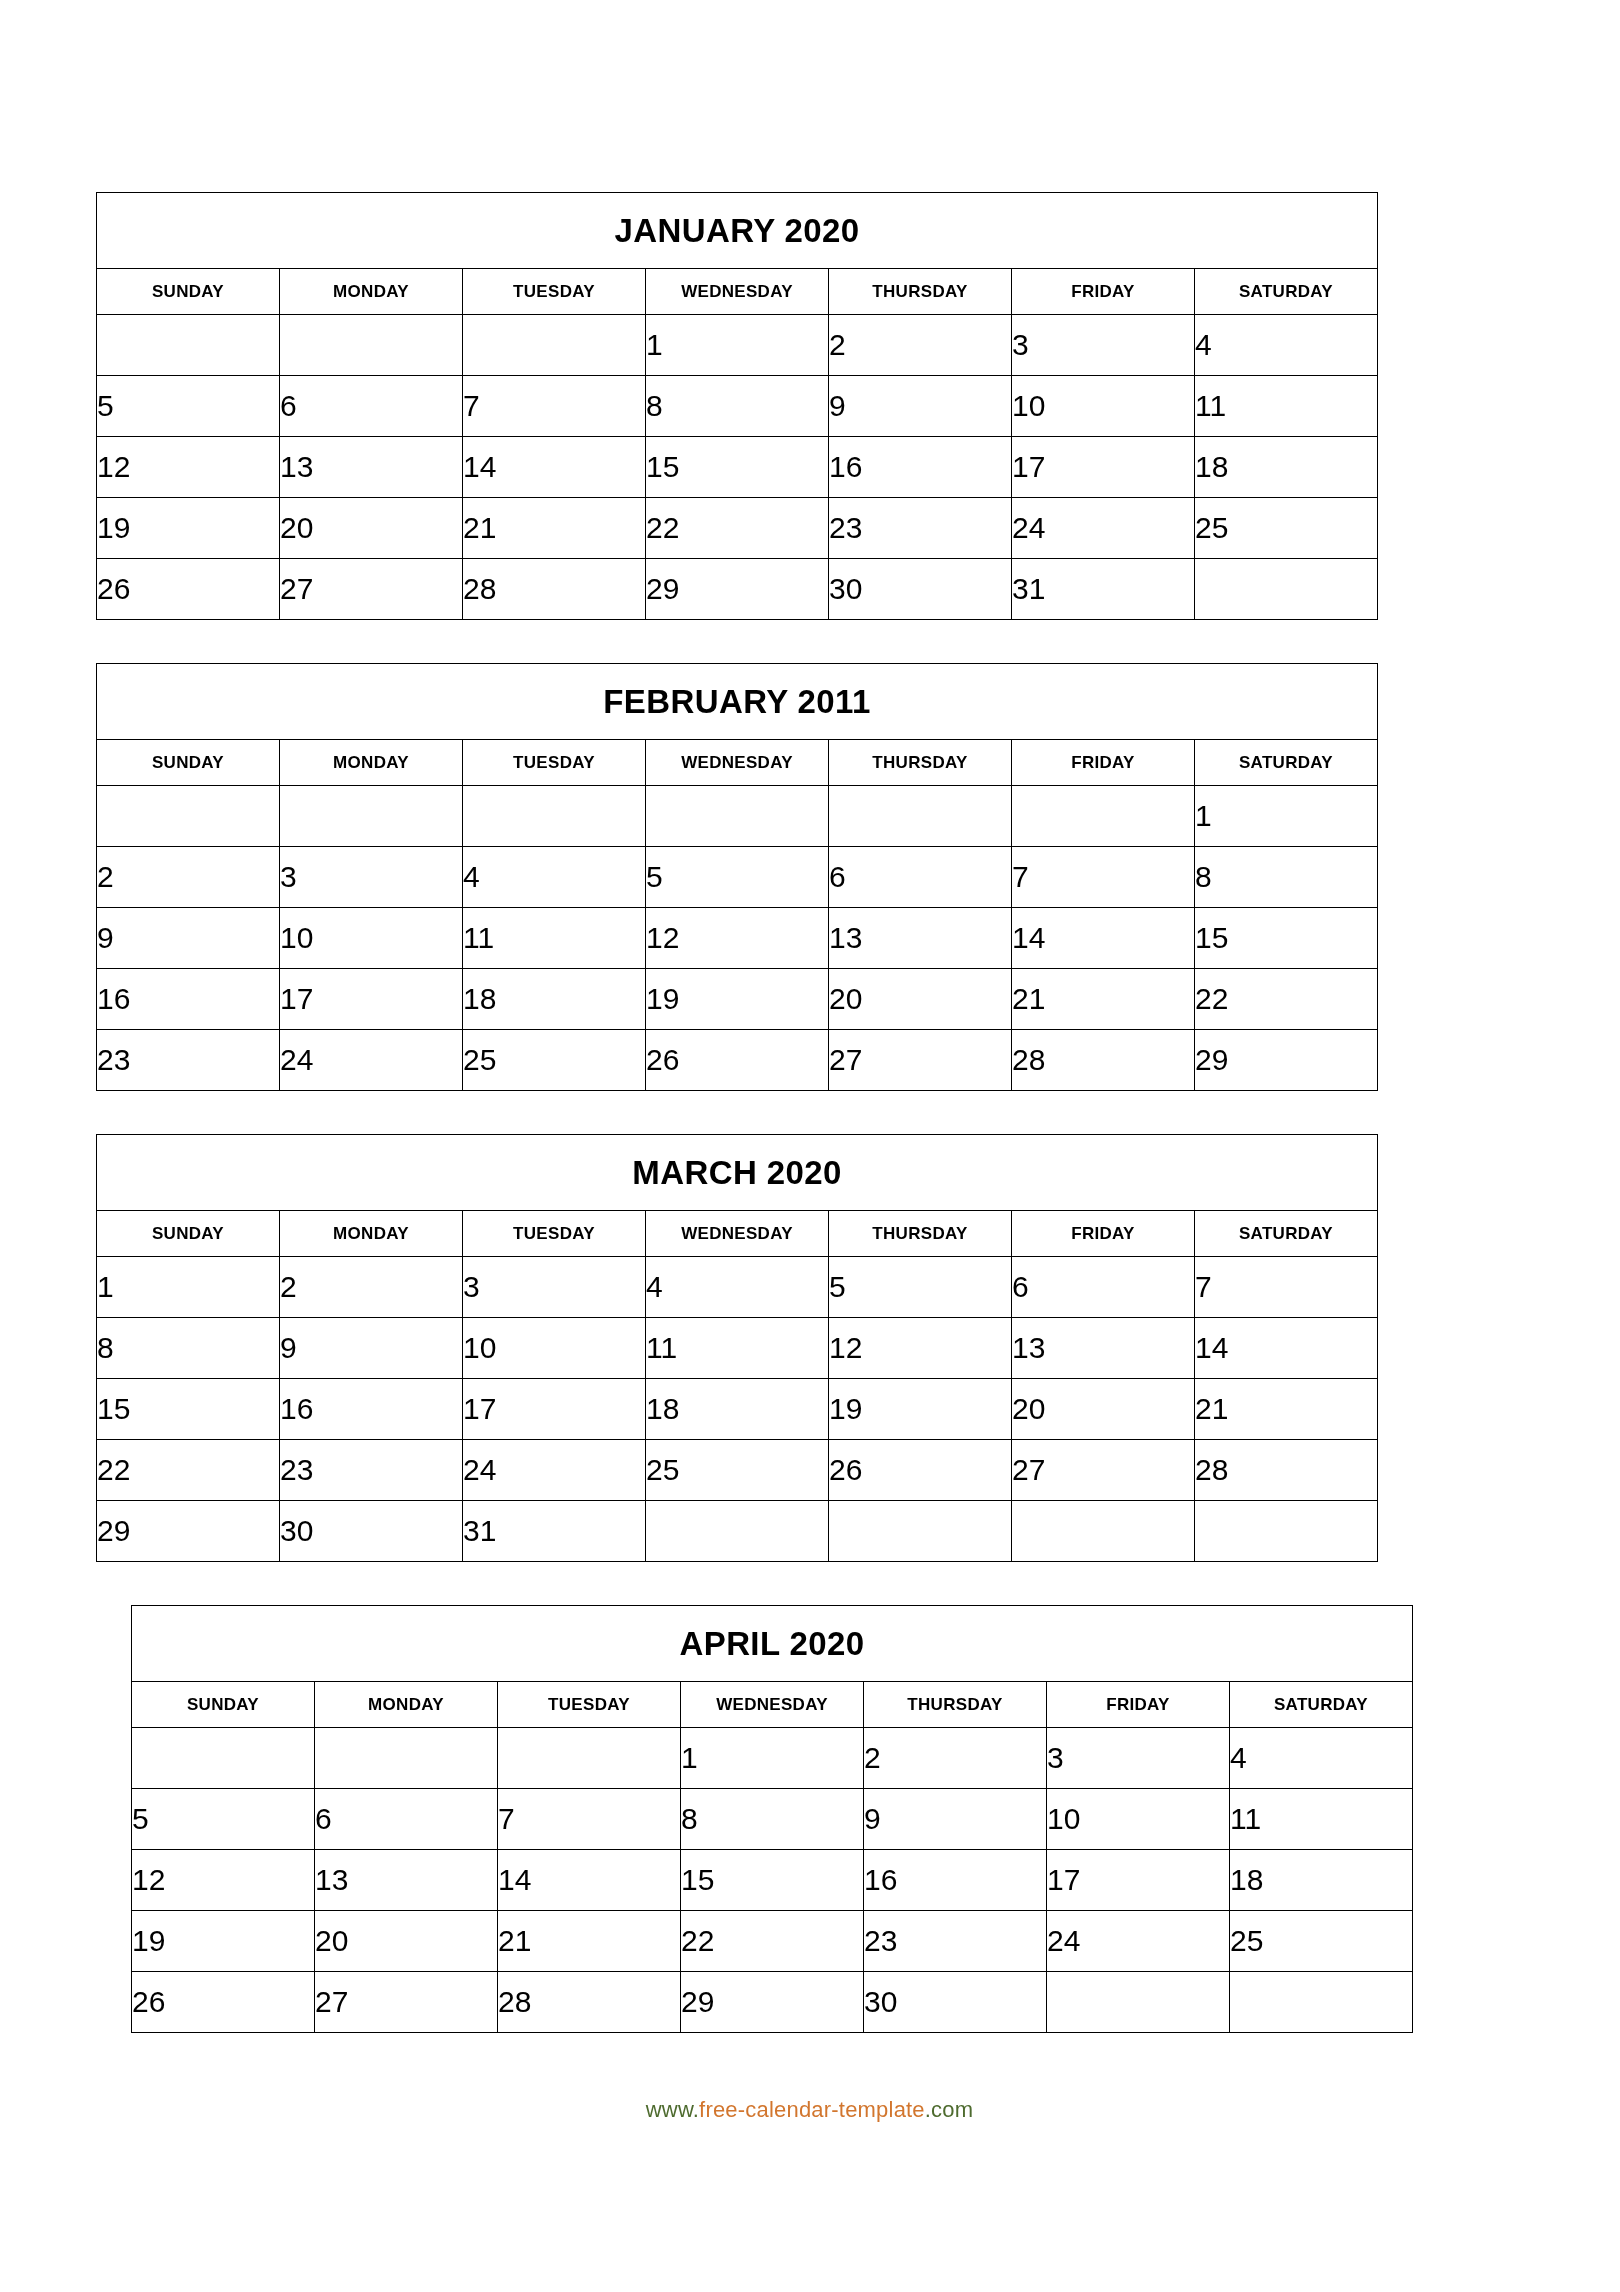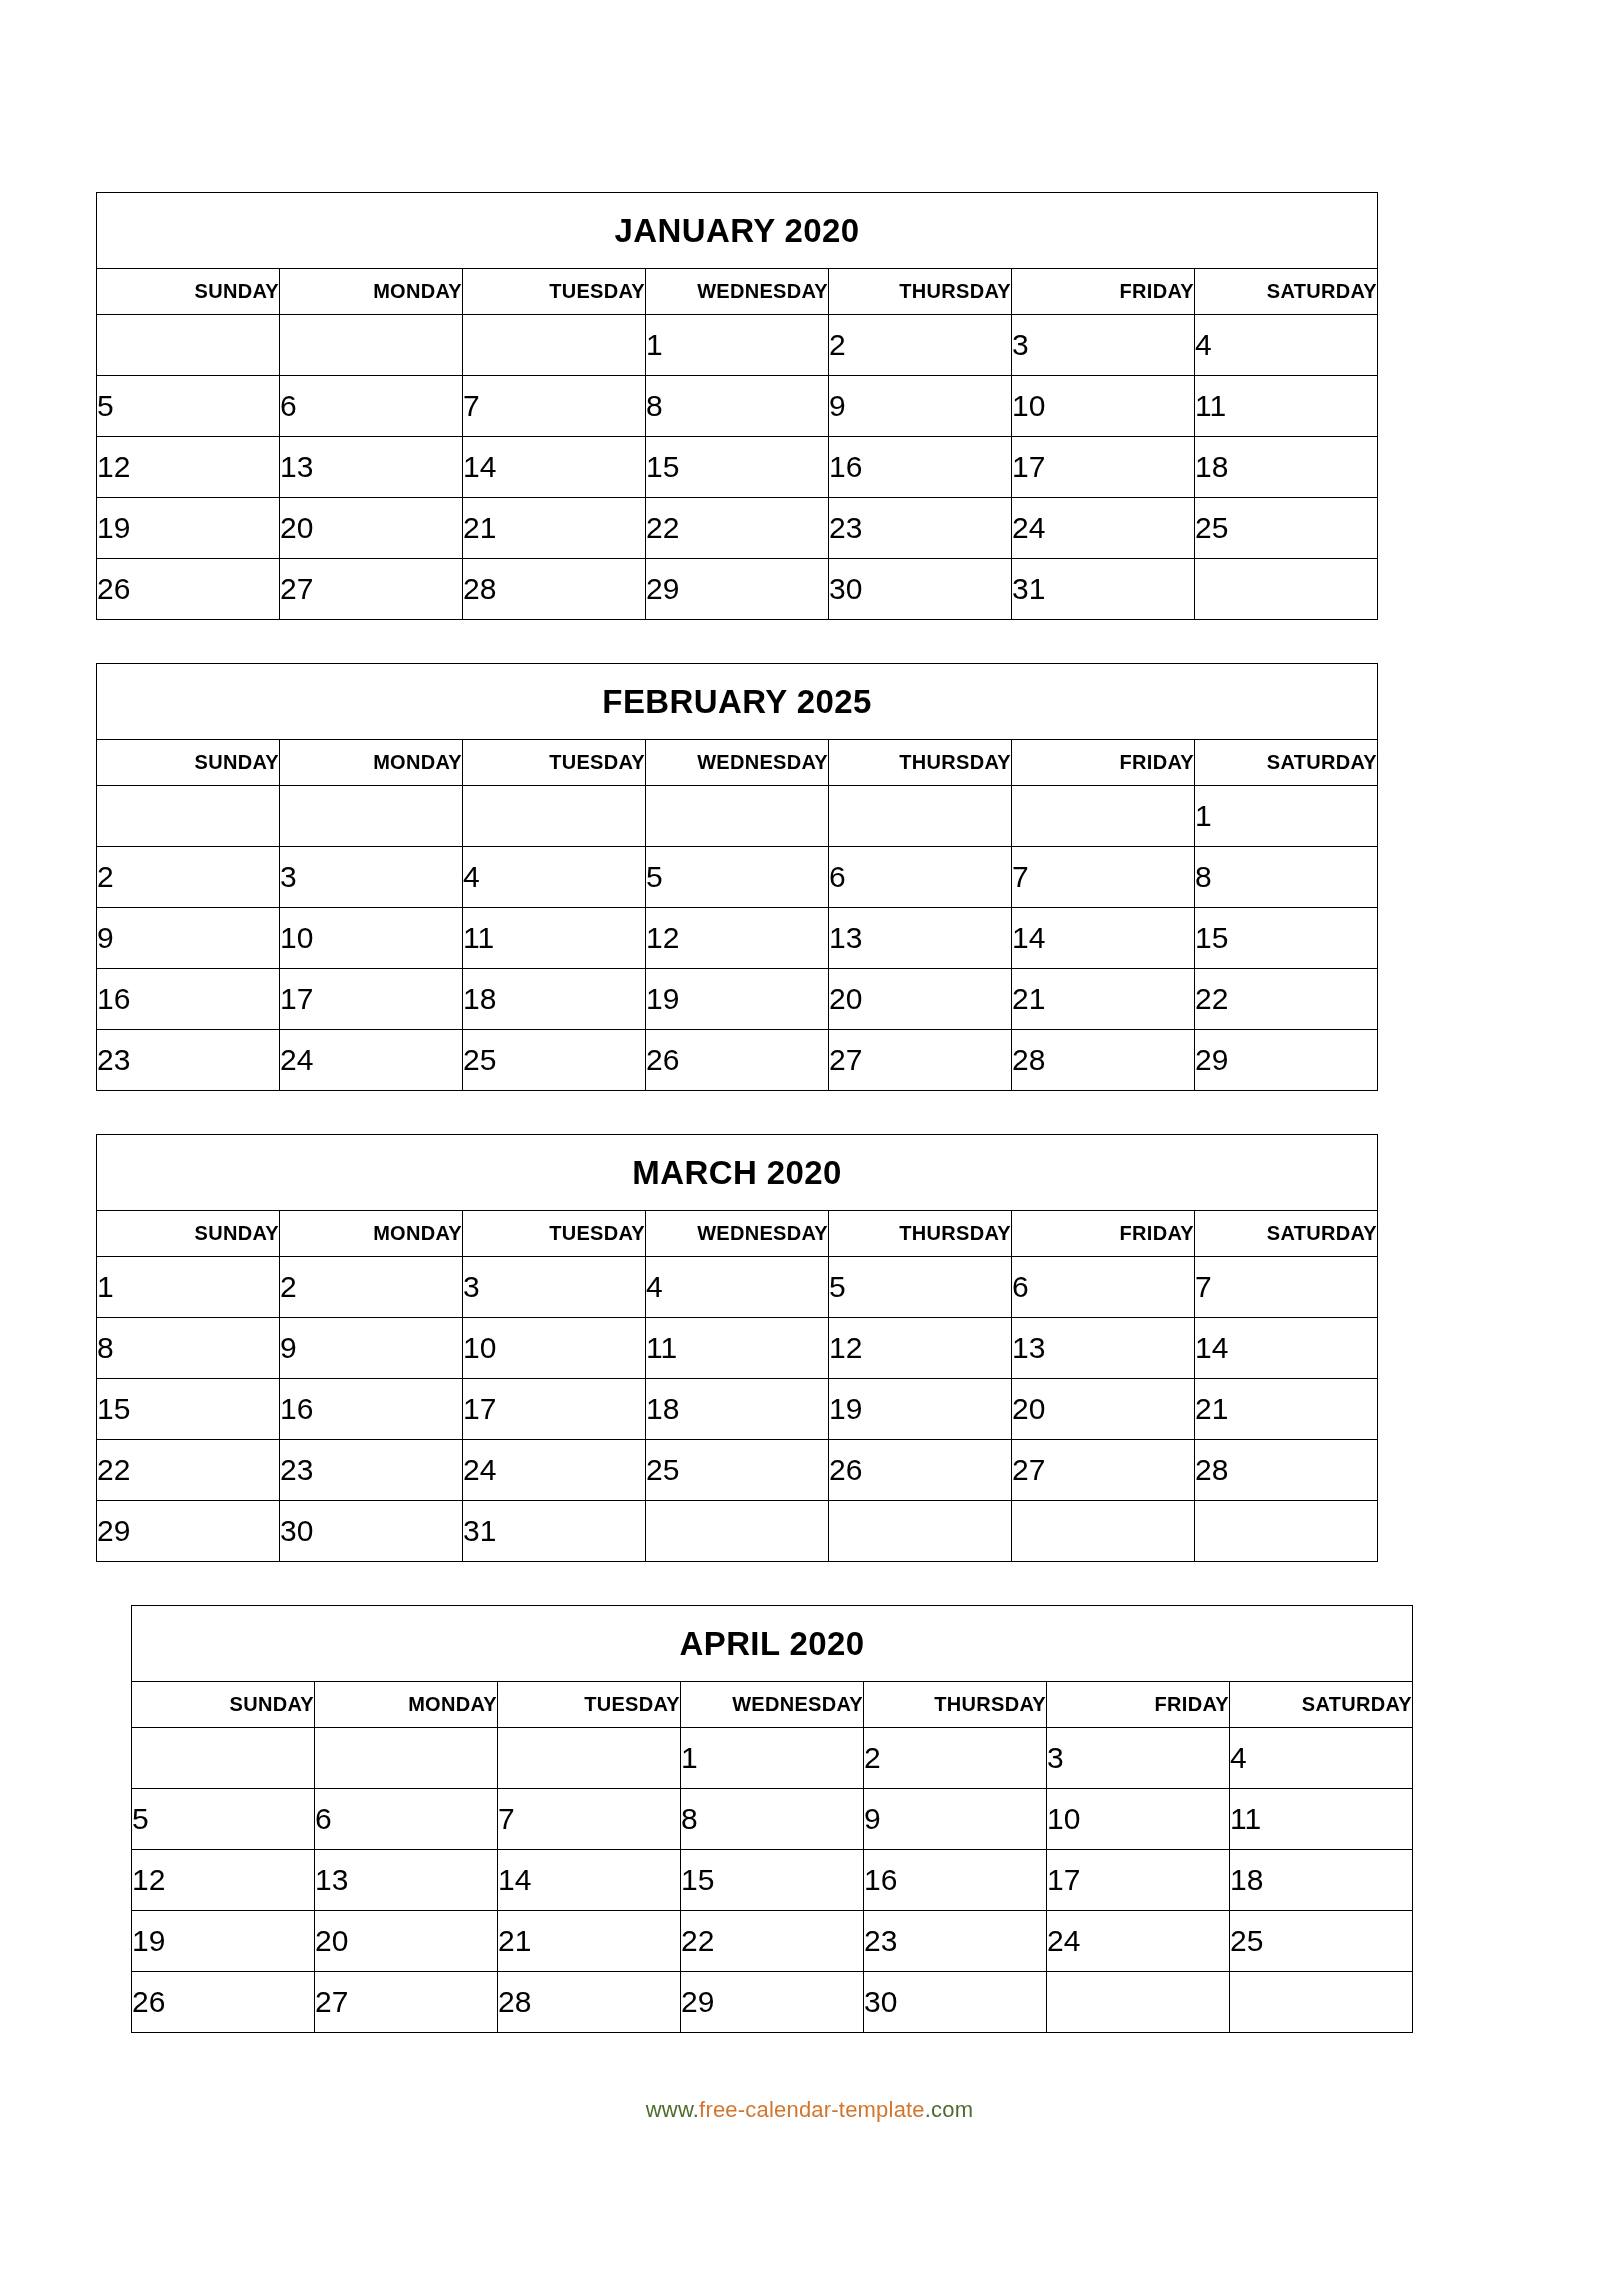--- a/index.html
+++ b/index.html
@@ -51,22 +51,22 @@
     font-size: 33px;
     font-weight: bold;
     letter-spacing: 0.4px;
     line-height: 75px;
     white-space: nowrap;
   }
 
   
   .dow {
     height: 45px;
-    text-align: right;
-    font-size: 20px;
+    text-align: center;
+    font-size: 17px;
     font-weight: bold;
     letter-spacing: 0.3px;
     line-height: 45px;
     white-space: nowrap;
   }
 
   
   td.day {
     height: 60px;
     text-align: left;
@@ -156,21 +156,21 @@
               <td class="day">31</td>
               <td class="day empty"></td>
             </tr>
           </tbody>
         </table>
       </div>
       <div class="month-block">
         <table class="cal">
           <tbody>
             <tr>
-              <td class="month-title" colspan="7">FEBRUARY 2025</td>
+              <td class="month-title" colspan="7">FEBRUARY 2011</td>
             </tr>
             <tr>
               <th class="dow">SUNDAY</th>
               <th class="dow">MONDAY</th>
               <th class="dow">TUESDAY</th>
               <th class="dow">WEDNESDAY</th>
               <th class="dow">THURSDAY</th>
               <th class="dow">FRIDAY</th>
               <th class="dow">SATURDAY</th>
             </tr>

